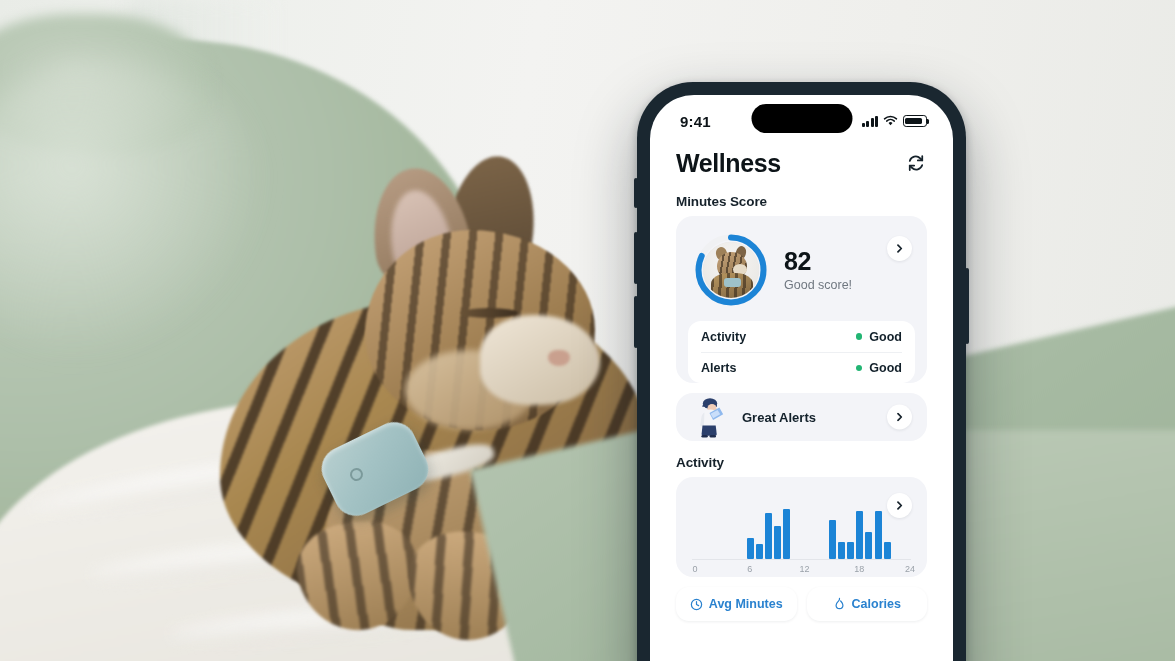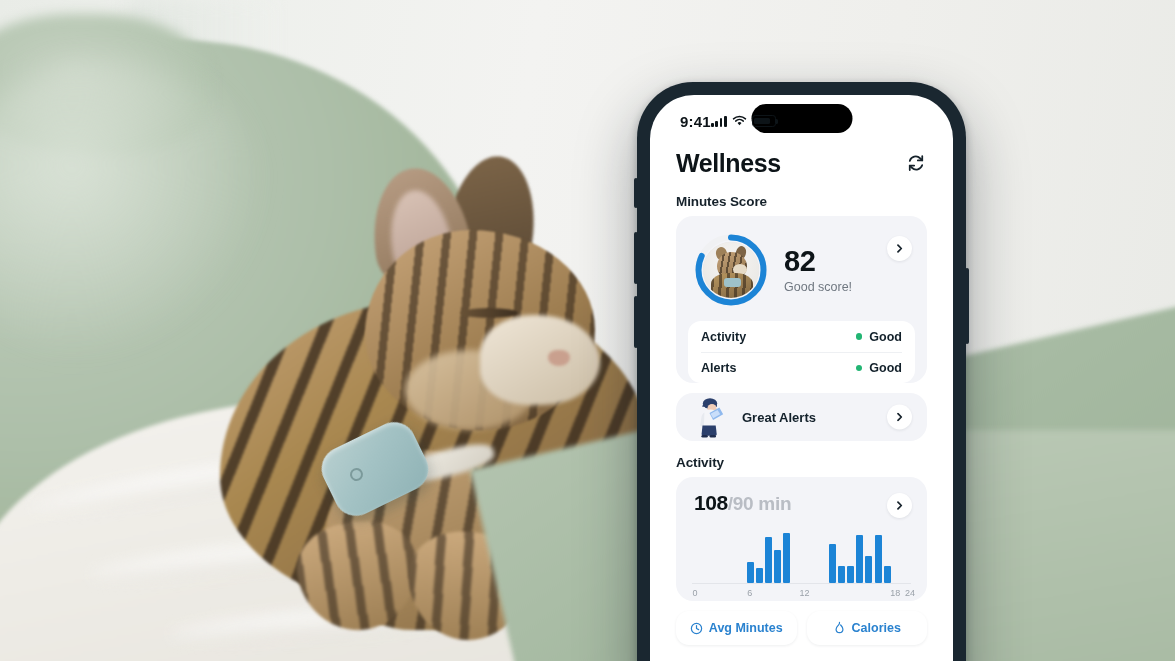--- a/index.html
+++ b/index.html
@@ -216,21 +216,21 @@
   }
   .side-btn { position: absolute; background: #1a2730; border-radius: 2px; }
   .btn-silent { left: -3px; top: 96px;  width: 4px; height: 30px; }
   .btn-volup  { left: -3px; top: 150px; width: 4px; height: 52px; }
   .btn-voldn  { left: -3px; top: 214px; width: 4px; height: 52px; }
   .btn-power  { right: -3px; top: 186px; width: 4px; height: 76px; }
 
   
   .statusbar {
     position: relative; height: 46px;
-    display: flex; align-items: center; 
+    display: flex; align-items: center; justify-content: space-between;
     padding: 6px 26px 0 30px;
   }
   .sb-time { font-size: 15px; font-weight: 700; color: #0d1418; letter-spacing: .2px; }
   .dynamic-island {
     position: absolute; left: 50%; top: 9px; transform: translateX(-50%);
     width: 101px; height: 29px; background: #000; border-radius: 18px;
   }
   .sb-right { display: flex; align-items: center; gap: 5px; }
   .bars { display: flex; align-items: flex-end; gap: 1.6px; height: 11px; }
   .bars i { display:block; width: 2.8px; background: #0d1418; border-radius: 1px; }
@@ -295,21 +295,21 @@
   .av-collar {
     position:absolute; left:21px; top:36px; width:17px; height:9px;
     border-radius:3px; background:#9ec2ca;
   }
   .av-muzzle {
     position:absolute; left:30px; top:22px; width:14px; height:11px;
     border-radius:50%; background:#e6dbc7;
   }
 
   .score-txt { margin-left: 16px; }
-  .score-num { font-size: 29px; font-weight: 700; color: #0d1418; line-height: 1.1; letter-spacing: -.5px; }
+  .score-num { font-size: 25px; font-weight: 700; color: #0d1418; line-height: 1.1; letter-spacing: -.5px; }
   .score-sub { font-size: 12.5px; color: #6f7780; margin-top: 3px; }
 
   .chev-btn {
     position: absolute; width: 25px; height: 25px; border-radius: 50%;
     background: #fff; display:flex; align-items:center; justify-content:center;
     box-shadow: 0 1px 3px rgba(20,30,40,.09);
     cursor: pointer;
   }
   .chev-score { right: 15px; top: 20px; }
   .chev-alert { right: 15px; top: 50%; transform: translateY(-50%); }
@@ -529,24 +529,20 @@
         </div>
 
         <div class="sec-title" style="padding-top:14px">Activity</div>
 
         <div class="act-card">
           <div class="chev-btn chev-act">
             <svg width="9" height="9" viewBox="0 0 10 10" fill="none" stroke="#16222b" stroke-width="1.9" stroke-linecap="round" stroke-linejoin="round">
               <polyline points="3.3,1.3 7,5 3.3,8.7"></polyline>
             </svg>
           </div>
-          <div class="act-head">
-            <span class="act-num">108</span>
-            <span class="act-goal">/90 min</span>
-          </div>
 
           <div class="chart">
             <div class="bars-row" id="barsRow">
                 <div class="bar" style="left: 54.75px; height: 21.2667px; background: rgb(28, 132, 214);"></div>
                 <div class="bar" style="left: 63.875px; height: 15.4667px; background: rgb(28, 132, 214);"></div>
                 <div class="bar" style="left: 73px; height: 46.4px; background: rgb(28, 132, 214);"></div>
                 <div class="bar" style="left: 82.125px; height: 32.8667px; background: rgb(28, 132, 214);"></div>
                 <div class="bar" style="left: 91.25px; height: 50.2667px; background: rgb(28, 132, 214);"></div>
                 <div class="bar" style="left: 136.875px; height: 38.6667px; background: rgb(28, 132, 214);"></div>
                 <div class="bar" style="left: 146px; height: 17.4px; background: rgb(28, 132, 214);"></div>
@@ -554,21 +550,21 @@
                 <div class="bar" style="left: 164.25px; height: 48.3333px; background: rgb(28, 132, 214);"></div>
                 <div class="bar" style="left: 173.375px; height: 27.0667px; background: rgb(28, 132, 214);"></div>
                 <div class="bar" style="left: 182.5px; height: 48.3333px; background: rgb(28, 132, 214);"></div>
                 <div class="bar" style="left: 191.625px; height: 17.4px; background: rgb(28, 132, 214);"></div>
               </div>
             <div class="axis-line"></div>
             <div id="xlabels">
                 <span class="xlab" style="left: 3px;">0</span>
                 <span class="xlab" style="left: 57.75px;">6</span>
                 <span class="xlab" style="left: 112.5px;">12</span>
-                <span class="xlab" style="left: 167.25px; margin-left: 36px;">18</span>
+                <span class="xlab" style="left: 167.25px;">18</span>
                 <span class="xlab" style="left: 218px; margin-top: 26px;">24</span>
               </div>
           </div>
         </div>
 
         <div class="tabs">
           <div class="tab">
             <svg width="13" height="13" viewBox="0 0 16 16" fill="none" stroke="#2a82cf" stroke-width="1.5">
               <circle cx="8" cy="8" r="6.3"></circle>
               <polyline points="8,4.4 8,8 10.6,9.4" stroke-linecap="round" stroke-linejoin="round"></polyline>

